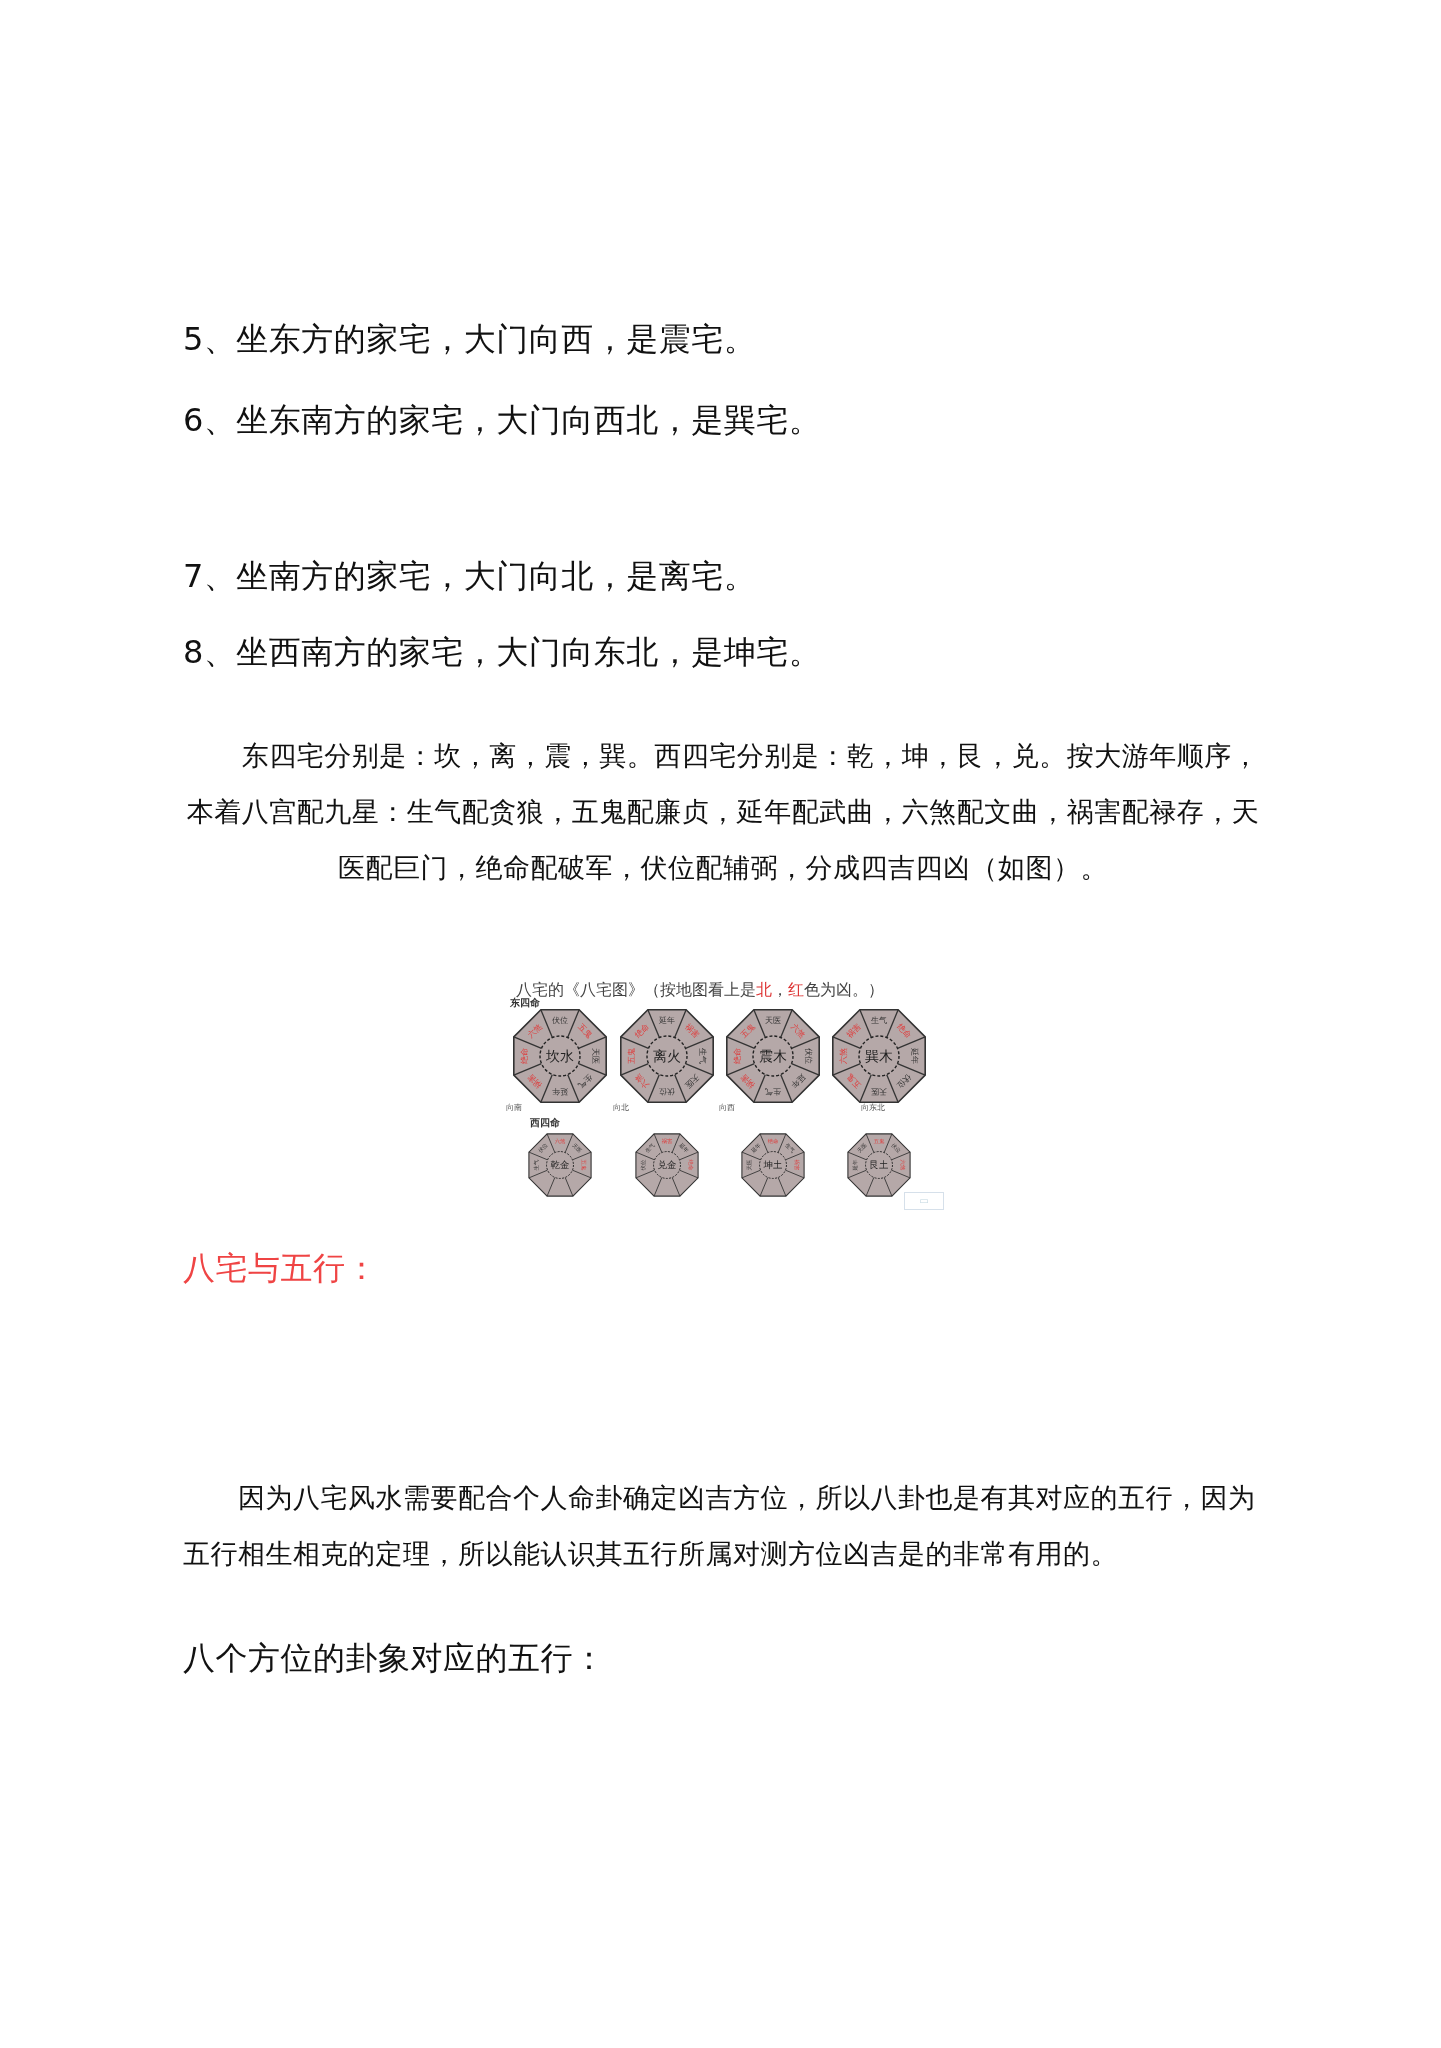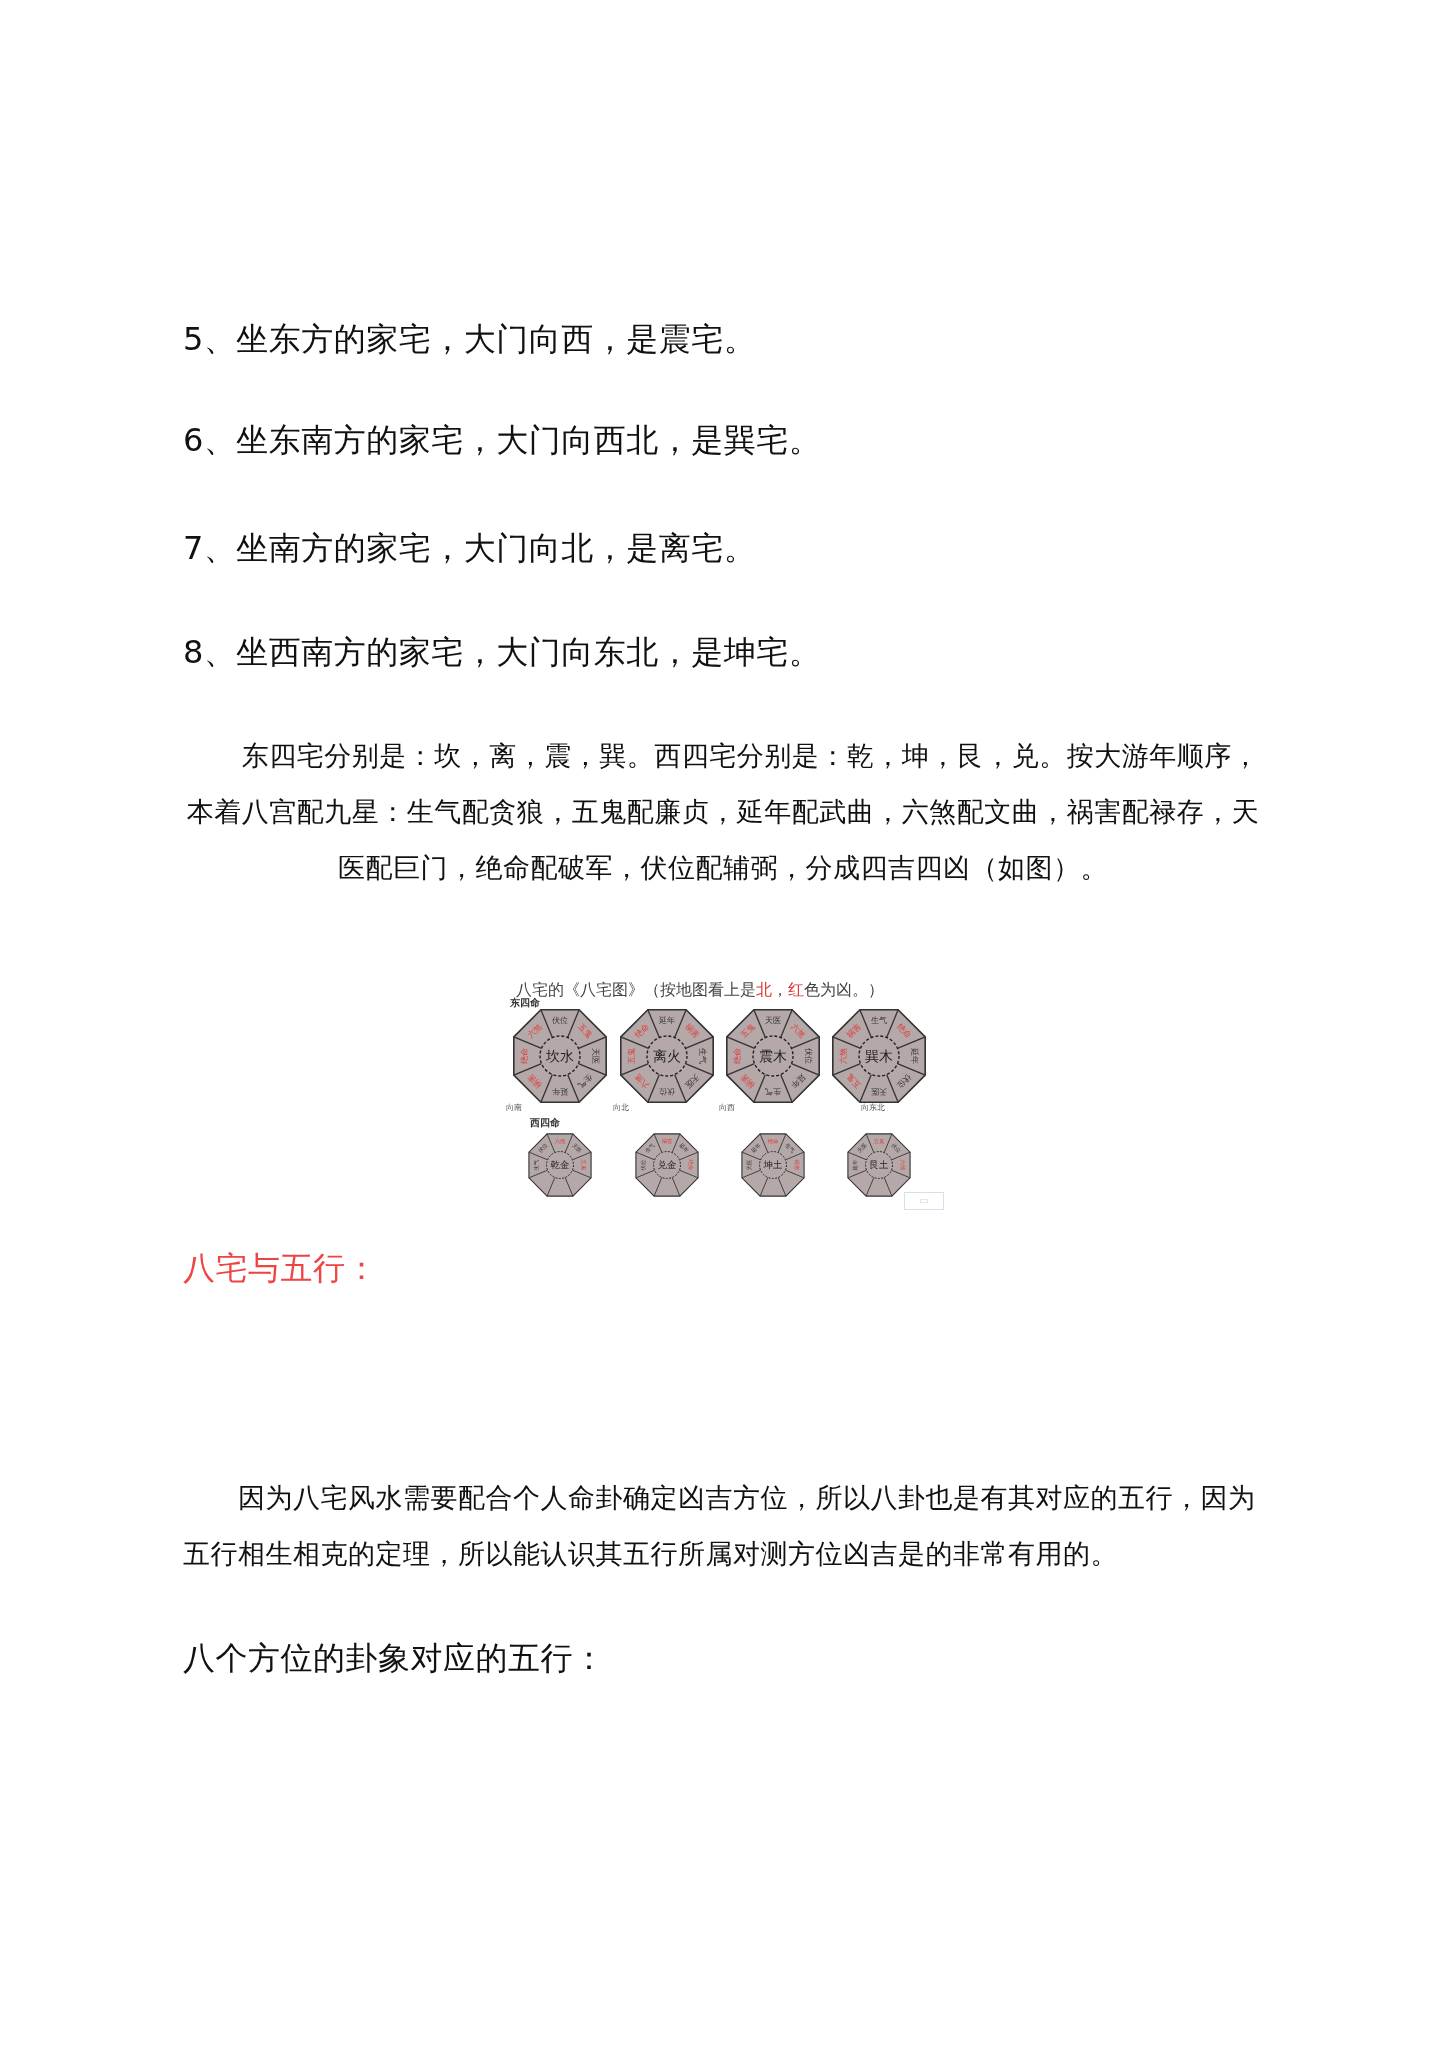--- a/index.html
+++ b/index.html
@@ -14,22 +14,22 @@
     .group-label { position: absolute; left: 12px; font-size: 10px; font-weight: bold; color: #333; }
     .dir-label { position: absolute; font-size: 8px; color: #555; }
     .oct { position: absolute; width: 104px; height: 104px; }
     .oct svg { width: 100%; height: 100%; display: block; }
     .watermark { position: absolute; right: 6px; bottom: 2px; width: 38px; height: 16px; border: 1px solid #bcd; color: #9bc; font-size: 10px; text-align: center; line-height: 16px; opacity: 0.6; }
   </style>
 </head>
 <body>
 
 <div class="p" style="left:183px; top:311px;">5、坐东方的家宅，大门向西，是震宅。</div>
-<div class="p" style="left:183px; top:412px;">6、坐东南方的家宅，大门向西北，是巽宅。</div>
-<div class="p" style="left:183px; top:520px;">7、坐南方的家宅，大门向北，是离宅。</div>
+<div class="p" style="left:183px; top:392px;">6、坐东南方的家宅，大门向西北，是巽宅。</div>
+<div class="p" style="left:183px; top:548px;">7、坐南方的家宅，大门向北，是离宅。</div>
 <div class="p" style="left:183px; top:624px;">8、坐西南方的家宅，大门向东北，是坤宅。</div>
 
 <div class="para" style="top:728px;text-align:center;">东四宅分别是：坎，离，震，巽。西四宅分别是：乾，坤，艮，兑。按大游年顺序，本着八宫配九星：生气配贪狼，五鬼配廉贞，延年配武曲，六煞配文曲，祸害配禄存，天医配巨门，绝命配破军，伏位配辅弼，分成四吉四凶（如图）。</div>
 
 <div class="figure">
   <div class="fig-title">
     <span>八宅的《八宅图》（按地图看上是</span><span class="r">北</span><span>，</span><span class="r">红</span><span>色为凶。）</span>
   </div>
   <div class="group-label" style="top:16px;">东四命</div>
   <div class="group-label" style="top:136px;padding-left:20px;">西四命</div>

